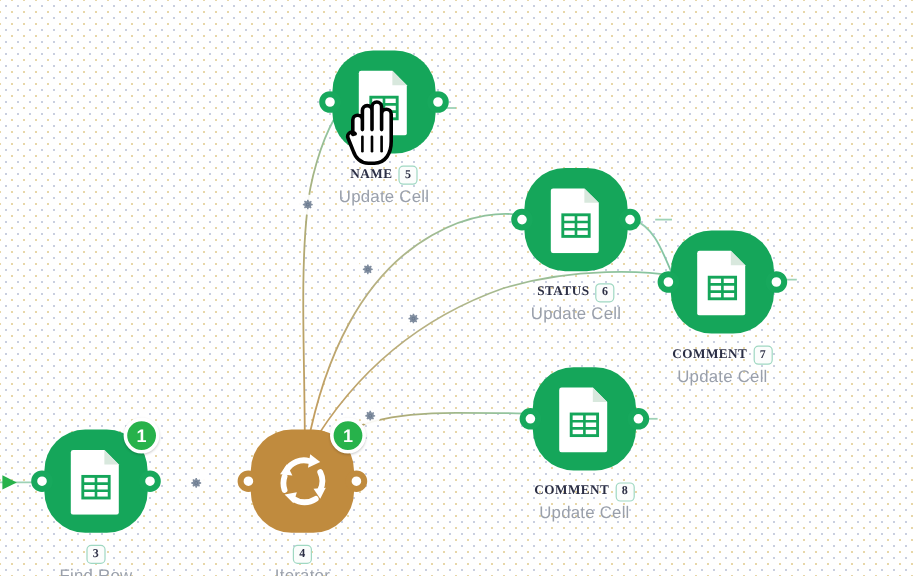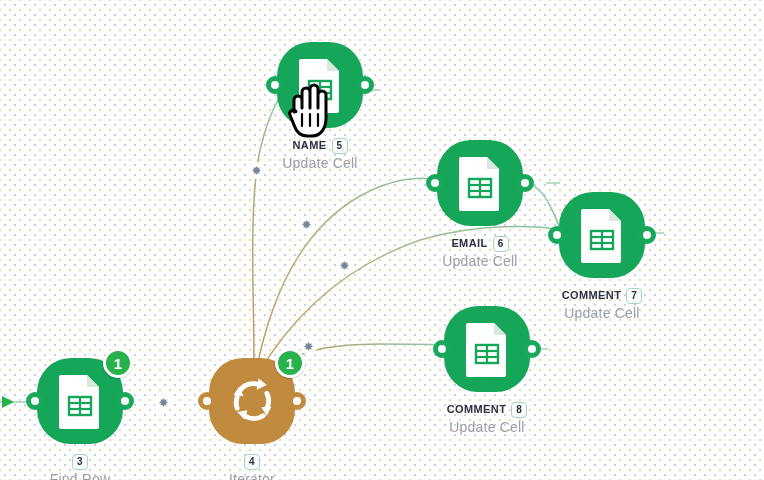--- a/index.html
+++ b/index.html
@@ -41,21 +41,21 @@
     display:flex; align-items:center; justify-content:center;
     box-shadow:0 1px 2px rgba(0,0,0,.2);
   }
 
   .caption{
     position:absolute; top:92px; left:-40px; width:166px; text-align:center;
     line-height:1.25; pointer-events:none;
   }
   .cap-title{
     font-size:11px; font-weight:700; color:#2c2f45; letter-spacing:.4px;
-    display:inline-flex; align-items:center; gap:5px; white-space:nowrap;
+    display:inline-flex; align-items:center; gap:5px; white-space:nowrap;font-family:Liberation Serif, serif;
   }
   .numbox{
     display:inline-flex; align-items:center; justify-content:center;
     min-width:16px; height:16px; padding:0 3px;
     border:1px solid #9fd8c2; border-radius:4px; background:#fbfdfc;
     font-size:10px; font-weight:700; color:#2c2f45;
   }
   .cap-sub{ font-size:14px; color:#9aa0ab; margin-top:1px; letter-spacing:.2px; }
 
   .gear{
@@ -206,21 +206,21 @@
           <line x1="12" y1="30" x2="34" y2="30" stroke="#15a65a" stroke-width="2.2"></line>
           <line x1="12" y1="36" x2="34" y2="36" stroke="#15a65a" stroke-width="2.2"></line>
           <line x1="23" y1="24" x2="23" y2="42" stroke="#15a65a" stroke-width="2.2"></line>
         </svg>
       </span>
     </div>
     <span class="port left"></span>
     <span class="port right"></span>
     <div class="caption">
       <div class="cap-title">
-        <span>EMAIL</span>
+        <span>STATUS</span>
         <span class="numbox">6</span>
       </div>
       <div class="cap-sub">Update Cell</div>
     </div>
   </div>
 
   <div class="node green" style="left:559px; top:192px;">
     <div class="node-body">
       <span class="doc-icon">
         <svg viewBox="0 0 46 56" width="46" height="56">

